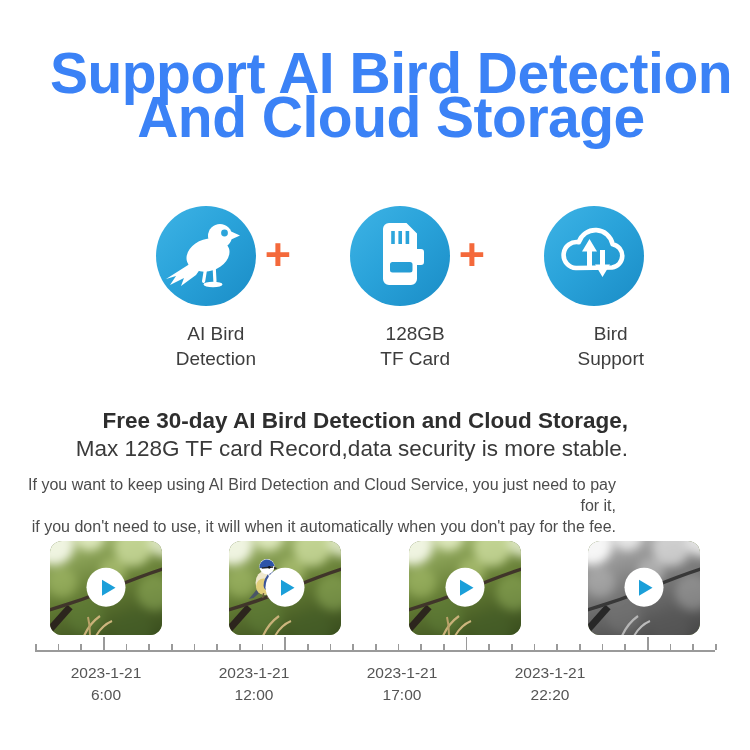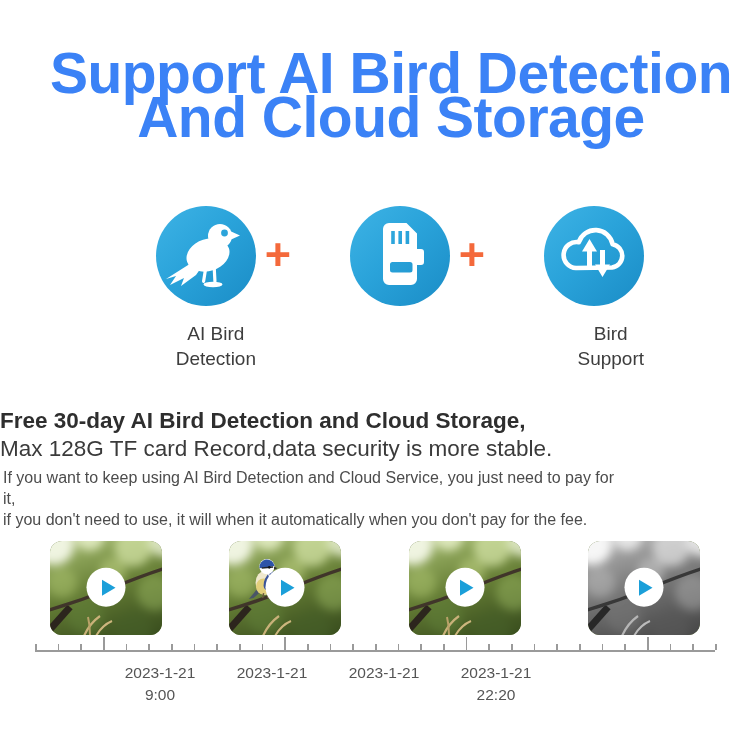--- a/index.html
+++ b/index.html
@@ -16,24 +16,24 @@
   .feature{width:150px;display:flex;flex-direction:column;align-items:flex-end;}
   .feature-circle{width:100px;height:100px;border-radius:50%;
         background:linear-gradient(135deg,#3eb3e5 0%,#2aa3da 45%,#1a8cc6 100%);
         position:relative;flex:0 0 auto;}
   .feature-circle svg{position:absolute;inset:0;width:100%;height:100%;}
   .feature-label{margin-top:15px;font-size:19px;line-height:25px;color:#3d3d3d;text-align:center;}
   .feature-label span{display:block;}
   .plus{width:44px;margin-top:26px;text-align:center;font-size:45px;line-height:46px;font-weight:bold;color:#f4693b;}
 
   
-  .desc{position:absolute;top:407px;left:0;width:628px;text-align:left;}
+  .desc{position:absolute;top:407px;left:0;width:628px;text-align:right;}
   .desc-bold{margin:0;font-size:22.5px;line-height:27px;font-weight:bold;color:#2e2e2e;}
-  .desc-line2{margin:1px 8px 5px 0;font-size:22.5px;line-height:27px;font-weight:normal;color:#3a3a3a;}
-  .desc-small{margin:3px;font-size:16px;line-height:21px;color:#4c4c4c;}
+  .desc-line2{margin:1px 0 5px 0;font-size:22.5px;line-height:27px;font-weight:normal;color:#3a3a3a;}
+  .desc-small{margin:12px;font-size:16px;line-height:21px;color:#4c4c4c;}
   .desc-small span{display:block;}
 
   
   .thumbs-row{position:absolute;top:541px;left:0;width:750px;box-sizing:border-box;padding:0 50px;
               display:flex;justify-content:space-between;}
   .thumb{width:112px;height:94px;border-radius:12px;overflow:hidden;position:relative;background:#5d7030;}
   .photo{position:absolute;inset:0;}
   .bokeh{position:absolute;inset:-12px;filter:blur(5px);
      background:
        radial-gradient(circle at 12% 14%, rgba(243,247,230,0.95) 0 12%, rgba(243,247,230,0) 13%),
@@ -54,21 +54,21 @@
   .play svg{margin-left:4px;}
 
   
   .timeline{position:absolute;top:637px;left:35px;width:680px;height:15px;}
   .tl-base{position:absolute;left:0;right:0;bottom:0;height:2px;background:#9a9a9a;}
   .tick{position:absolute;bottom:2px;width:1.5px;height:6px;background:#9a9a9a;}
   .tick.big{height:13px;}
 
   
   .dates-row{position:absolute;top:662px;left:0;width:656px;box-sizing:border-box;padding:0 50px;
-             display:flex;justify-content:center;}
+             display:flex;justify-content:space-between;}
   .date-cell{width:112px;text-align:center;font-size:15.5px;line-height:22px;color:#555555;}
   .date-cell div{display:block;}
 </style>
 </head>
 <body>
 
 <div class="page">
 
   <h1 class="title">
     <span>Support AI Bird Detection</span>
@@ -102,20 +102,24 @@
 
     <div class="feature">
       <div class="feature-circle">
         <svg viewBox="0 0 100 100">
           <path fill="#ffffff" fill-rule="evenodd" d="M39 17 h17.5 L67 27.5 V43 h4 a3 3 0 0 1 3 3 v10 a3 3 0 0 1 -3 3 h-4 V73 a6 6 0 0 1 -6 6 H39 a6 6 0 0 1 -6 -6 V23 a6 6 0 0 1 6 -6 Z
             M41.2 25 h3.6 a0 0 0 0 1 0 0 v13 h-3.6 Z
             M48.4 25 h3.6 v13 h-3.6 Z
             M55.6 25 h3.6 v13 h-3.6 Z
             M42.5 56 h17.5 a2.5 2.5 0 0 1 2.5 2.5 v5.5 a2.5 2.5 0 0 1 -2.5 2.5 H42.5 a2.5 2.5 0 0 1 -2.5 -2.5 v-5.5 a2.5 2.5 0 0 1 2.5 -2.5 Z"></path>
         </svg>
+      </div>
+      <div class="feature-label">
+        <span>128GB</span>
+        <span>TF Card</span>
       </div>
     </div>
 
     <div class="plus">+</div>
 
     <div class="feature">
       <div class="feature-circle">
         <svg viewBox="0 0 100 100">
           <path d="M32 62 a13 13 0 1 1 2.8 -25.8 A17.5 17.5 0 0 1 68.6 38.2 A11.8 11.8 0 0 1 68 61.5 L32 62 Z" fill="none" stroke="#ffffff" stroke-width="4.6" stroke-linejoin="round"></path>
           <g fill="#ffffff">
@@ -260,27 +264,29 @@
       <div class="tick" style="left: 86.6667%;"></div>
       <div class="tick big" style="left: 90%;"></div>
       <div class="tick" style="left: 93.3333%;"></div>
       <div class="tick" style="left: 96.6667%;"></div>
       <div class="tick" style="left: 100%;"></div>
     </div>
 
   <div class="dates-row">
     <div class="date-cell">
       <div>2023-1-21</div>
-      <div>9:00</div>
-    </div>
-    <div class="date-cell">
-      <div>2023-1-21</div>
-    </div>
-    <div class="date-cell">
-      <div>2023-1-21</div>
+      <div>6:00</div>
+    </div>
+    <div class="date-cell">
+      <div>2023-1-21</div>
+      <div>12:00</div>
+    </div>
+    <div class="date-cell">
+      <div>2023-1-21</div>
+      <div>17:00</div>
     </div>
     <div class="date-cell">
       <div>2023-1-21</div>
       <div>22:20</div>
     </div>
   </div>
 
 </div>
 
 </body></html>

